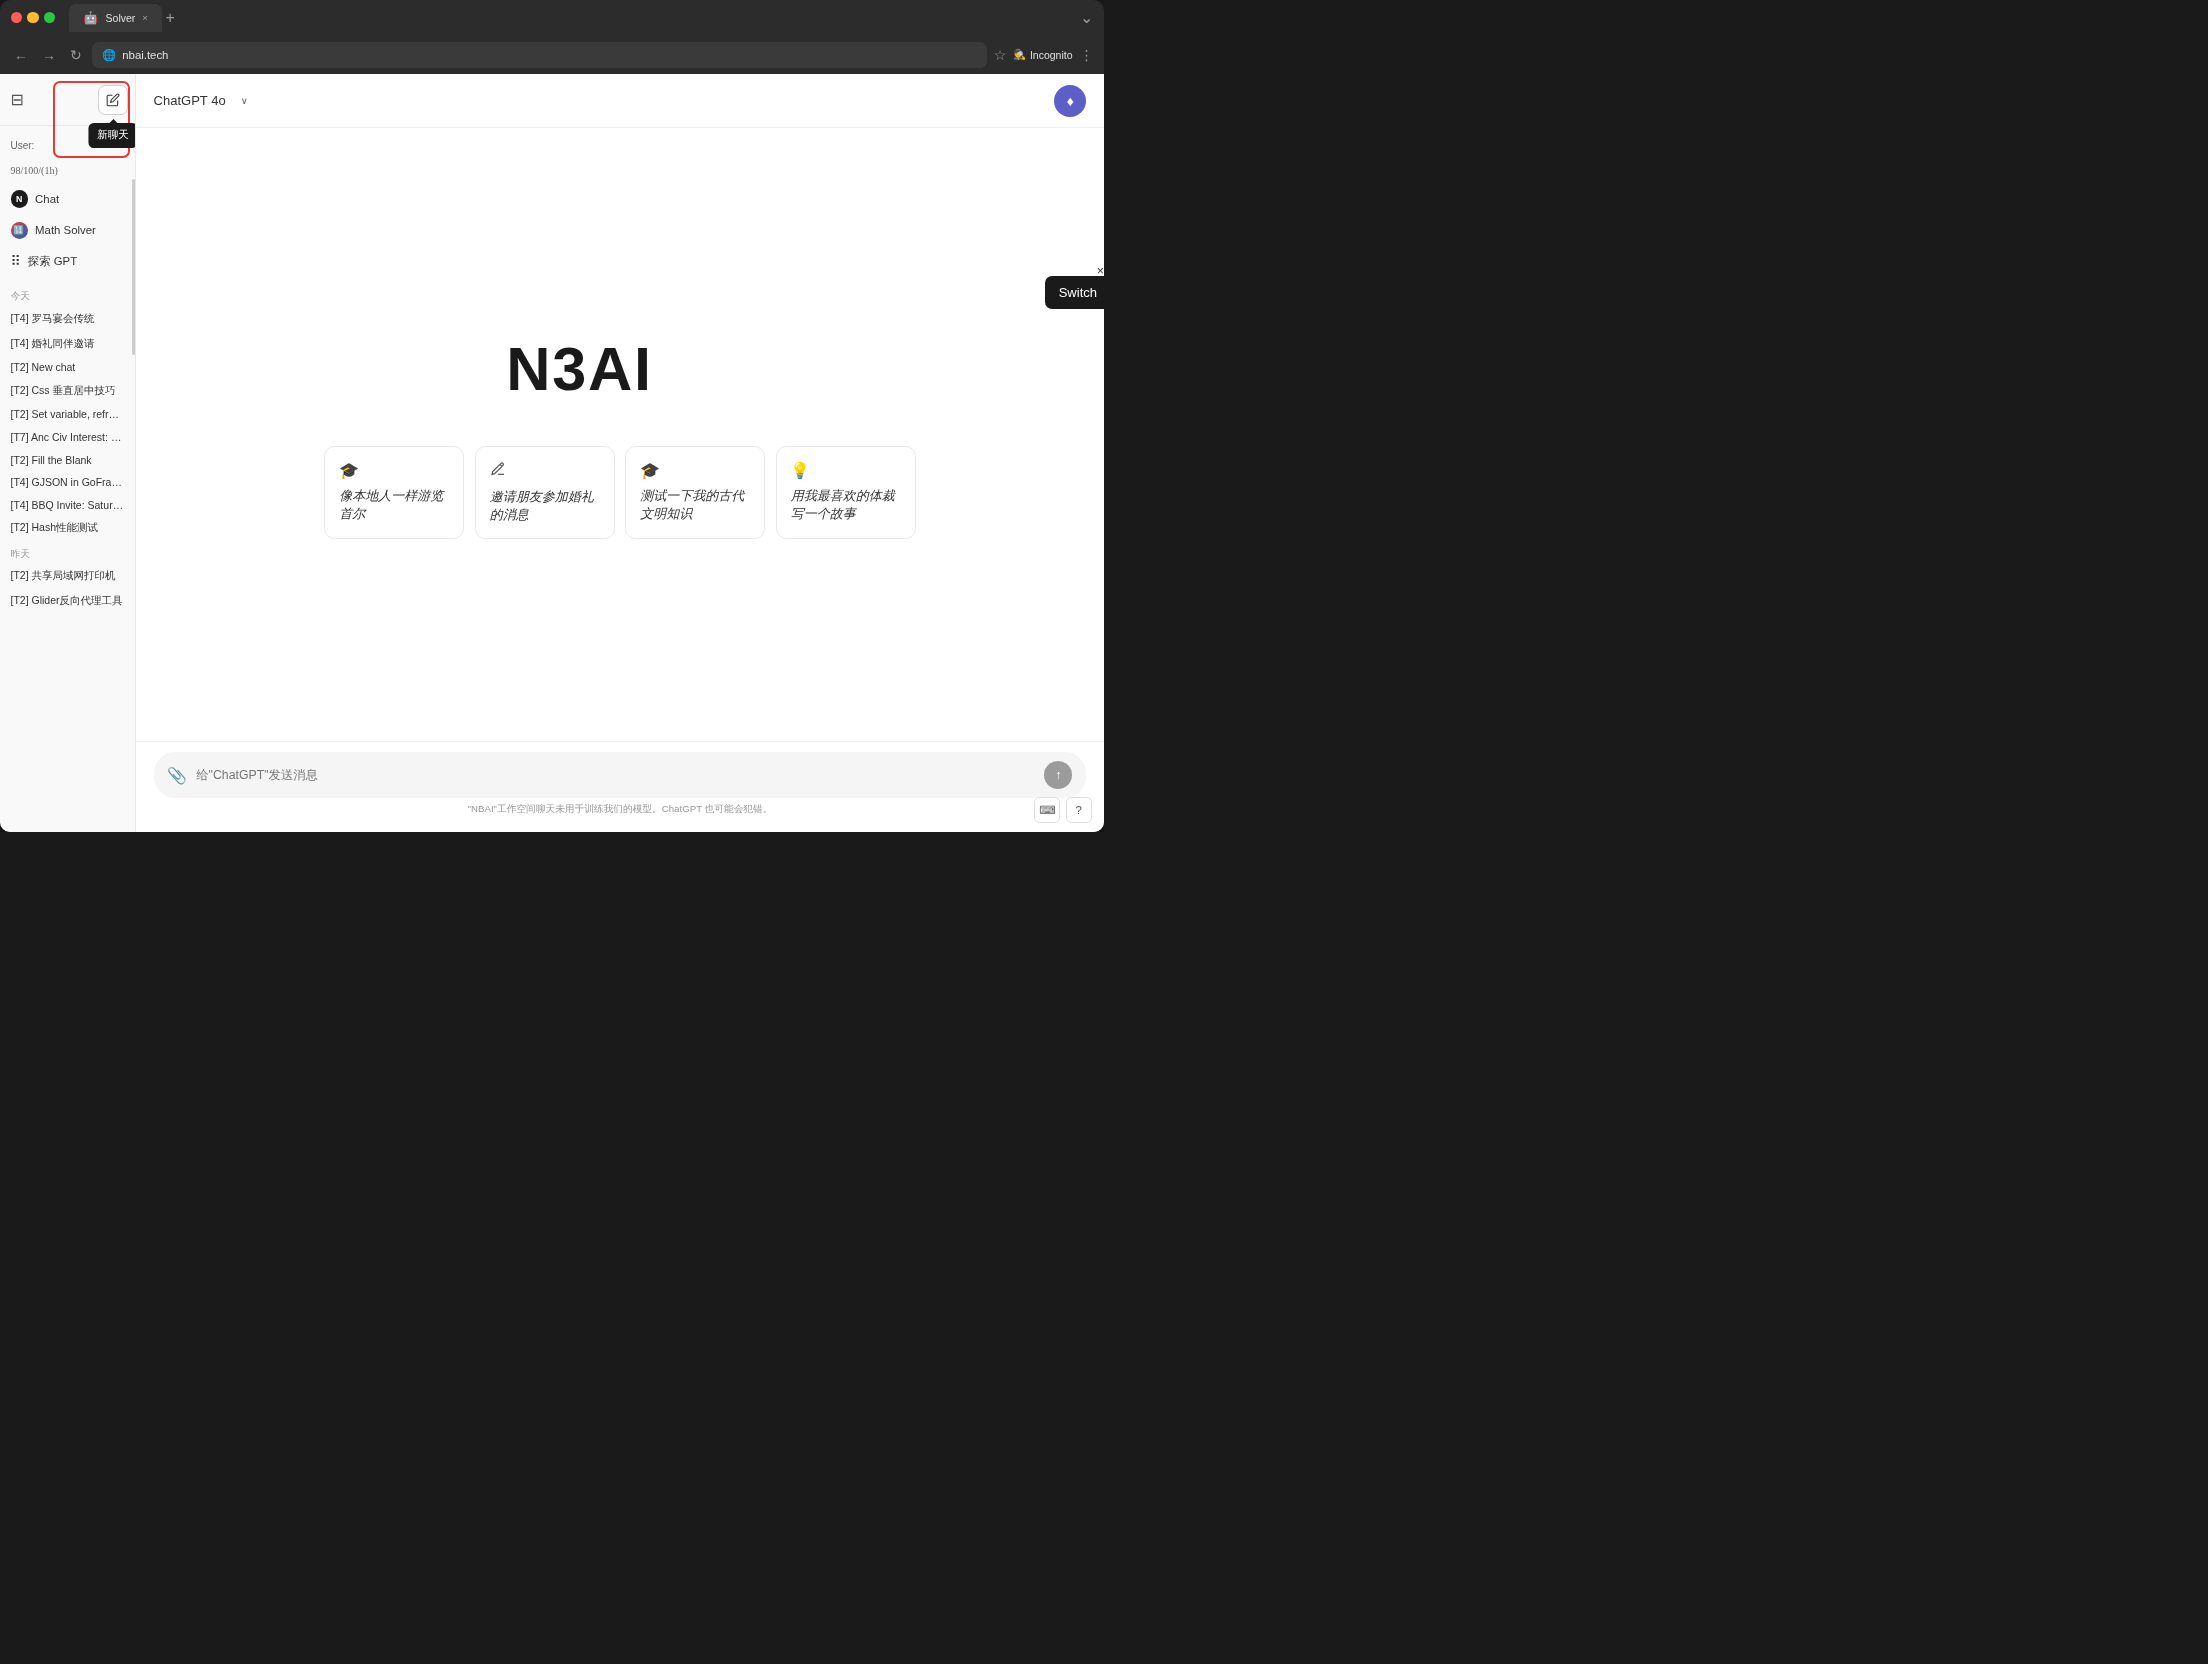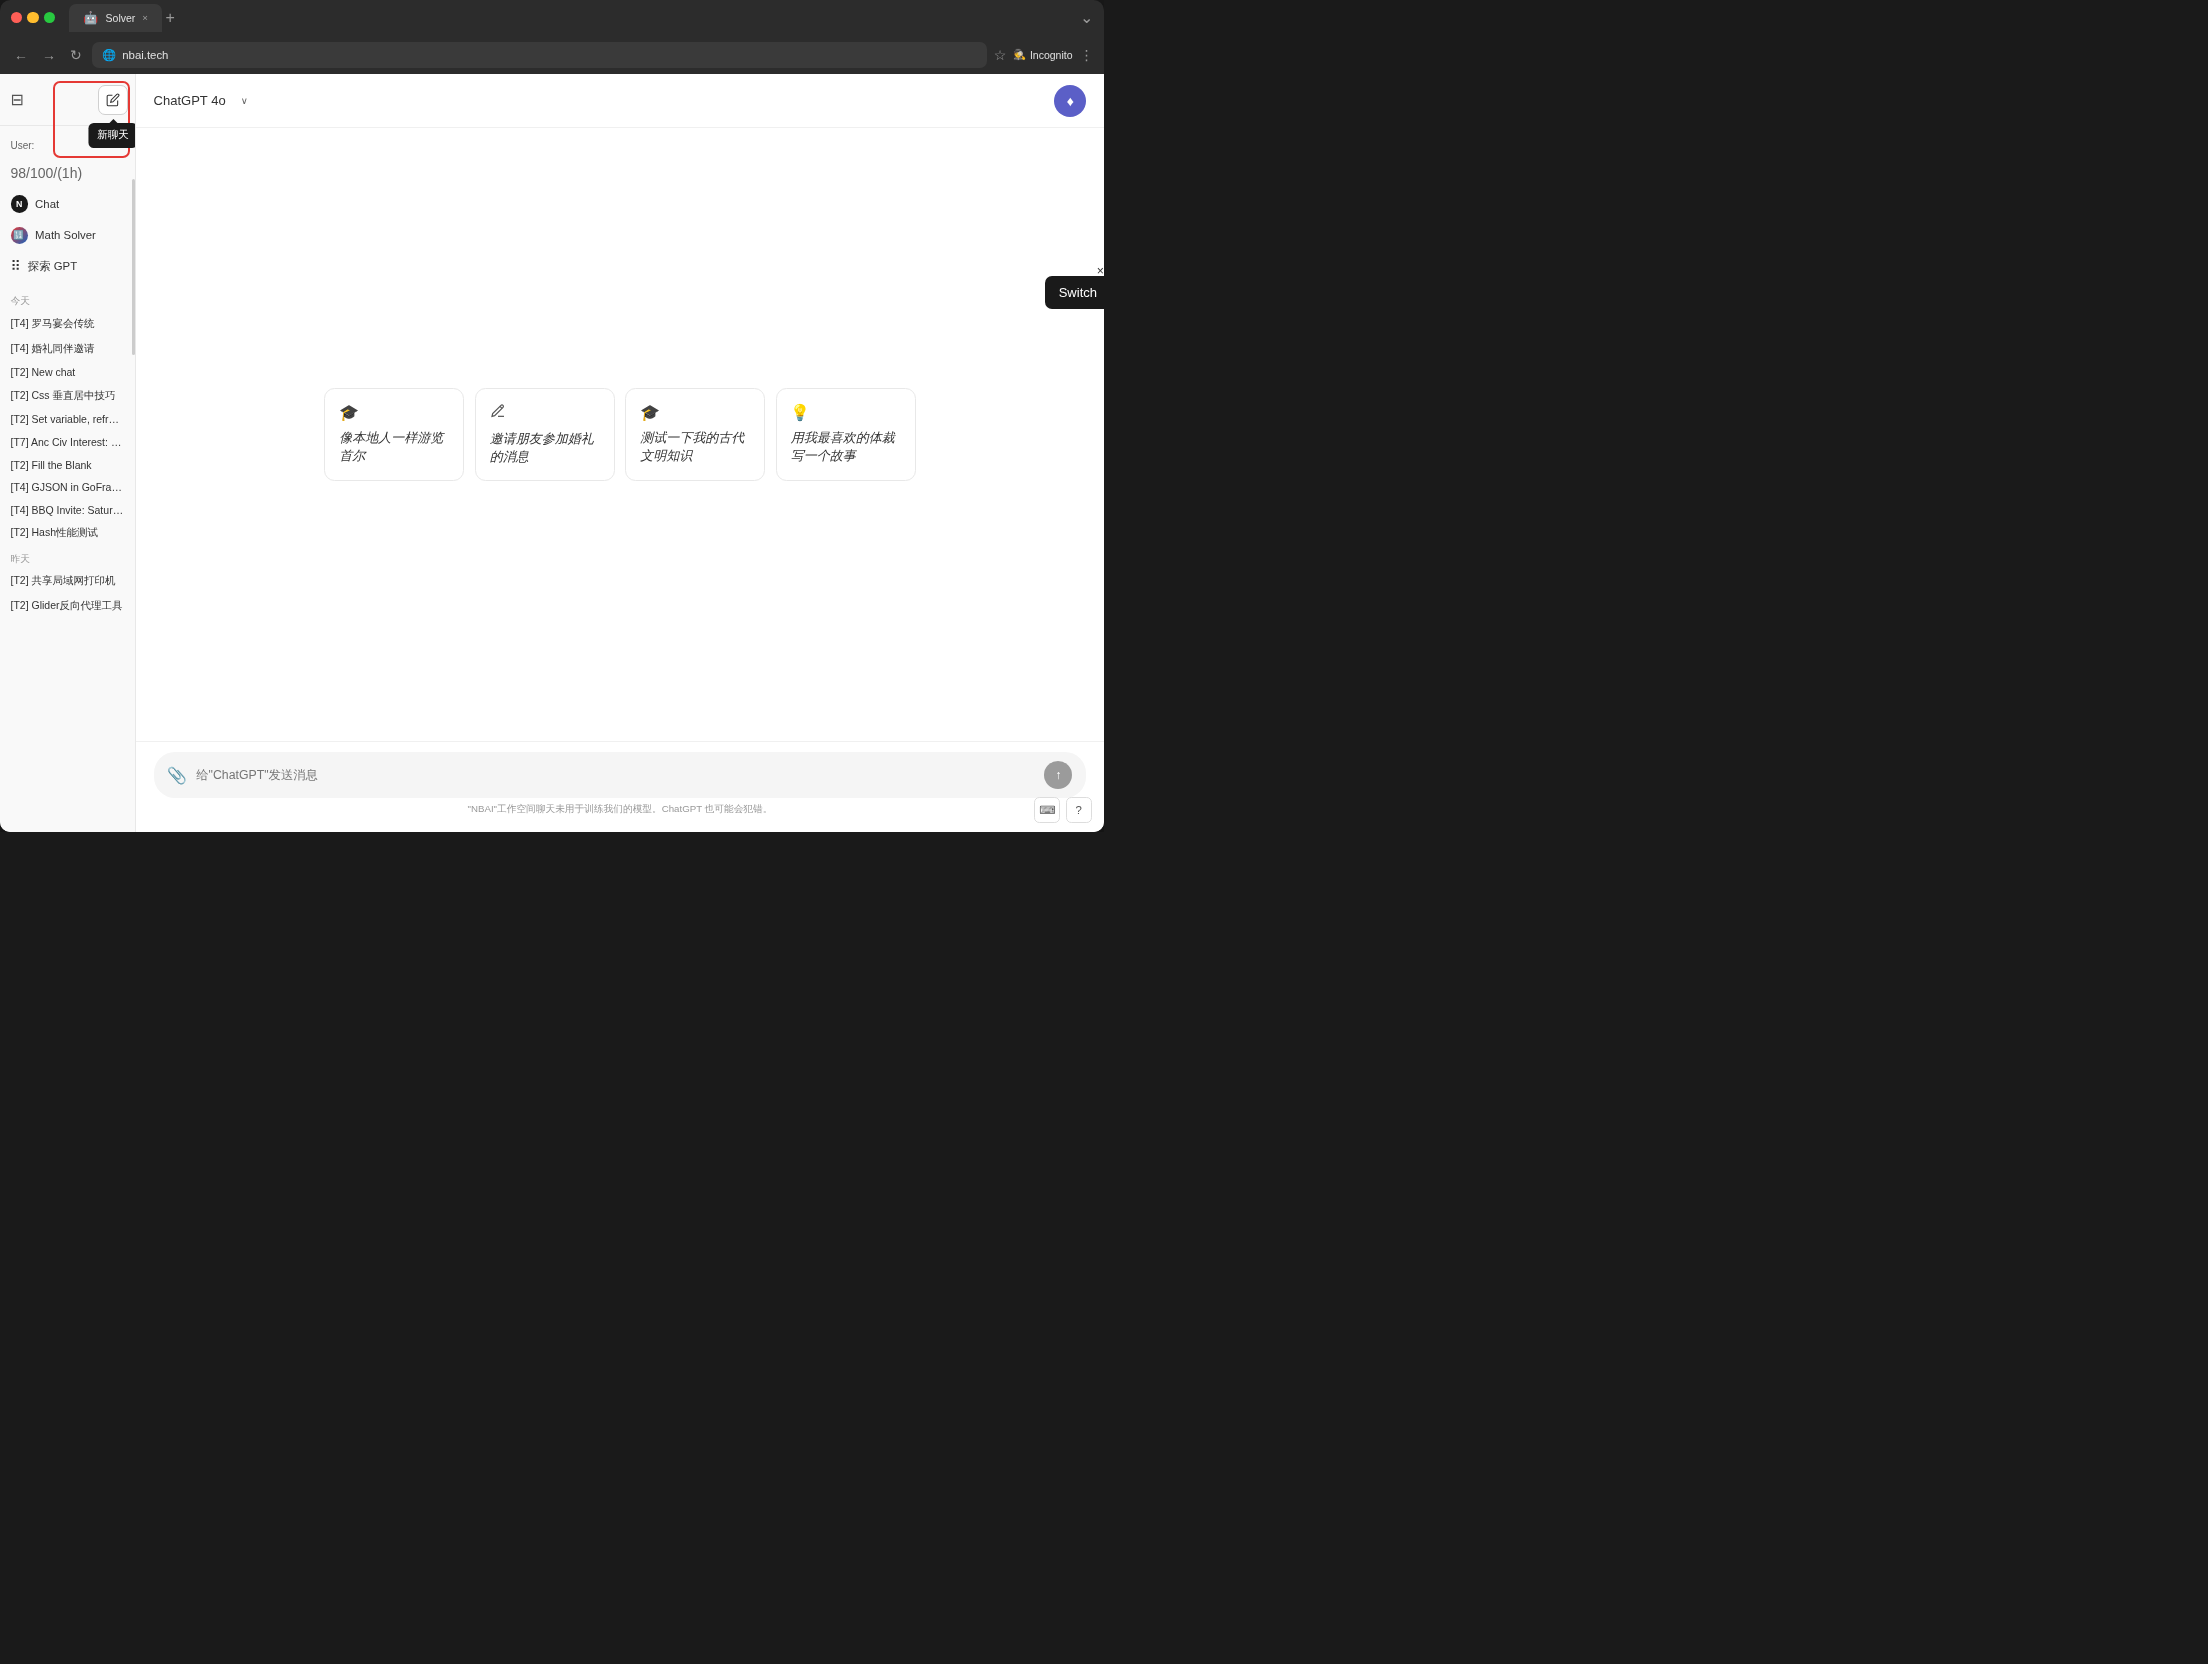--- a/index.html
+++ b/index.html
@@ -533,21 +533,21 @@
           <div class="tooltip">新聊天</div>
         </div>
       </div>
 
       <div class="sidebar-scrollable">
         <div class="sidebar-nav">
           <div class="sidebar-nav-item">
             <span style="font-size:10px;color:#666;">User:</span>
           </div>
           <div class="sidebar-nav-item">
-            <span style="font-size:14px;color:#666;">98/100/(1h)</span>
+            <span style="font-size:10px;color:#666;font-family:Liberation Serif, serif;">98/100/(1h)</span>
           </div>
           <div class="sidebar-nav-item">
             <div class="nav-icon" style="background:#1a1a1a;display:flex;align-items:center;justify-content:center;color:#fff;font-size:8.8px;font-weight:900;">N</div>
             <span>Chat</span>
           </div>
           <div class="sidebar-nav-item">
             <div class="nav-icon" style="background:linear-gradient(135deg,#e53935,#1565c0);display:flex;align-items:center;justify-content:center;font-size:8.8px;">🔢</div>
             <span>Math Solver</span>
           </div>
           <div class="sidebar-nav-item">
@@ -587,20 +587,25 @@
       <div class="chat-header">
         <div class="model-selector">
           <span>ChatGPT 4o</span>
           <span class="model-chevron">∨</span>
         </div>
         <div class="header-icon">♦</div>
       </div>
 
       <div class="chat-content">
 
+        <div class="nbai-logo">
+          <svg width="228" height="70" viewBox="0 0 260 80" style="font-size:56px">
+            <text x="0" y="68" font-family="Arial Black, Arial, sans-serif" font-weight="900" font-size="70" fill="#1a1a1a" letter-spacing="2">N3AI</text>
+          </svg>
+        </div>
 
         <div class="suggestion-cards">
           <div class="suggestion-card">
             <div class="card-icon">🎓</div>
             <div class="card-text">像本地人一样游览首尔</div>
           </div>
           <div class="suggestion-card">
             <div class="card-icon">
               <svg width="16" height="16" viewBox="0 0 24 24" fill="none" stroke="#555" stroke-width="1.8">
                 <path d="M12 20h9"></path>

